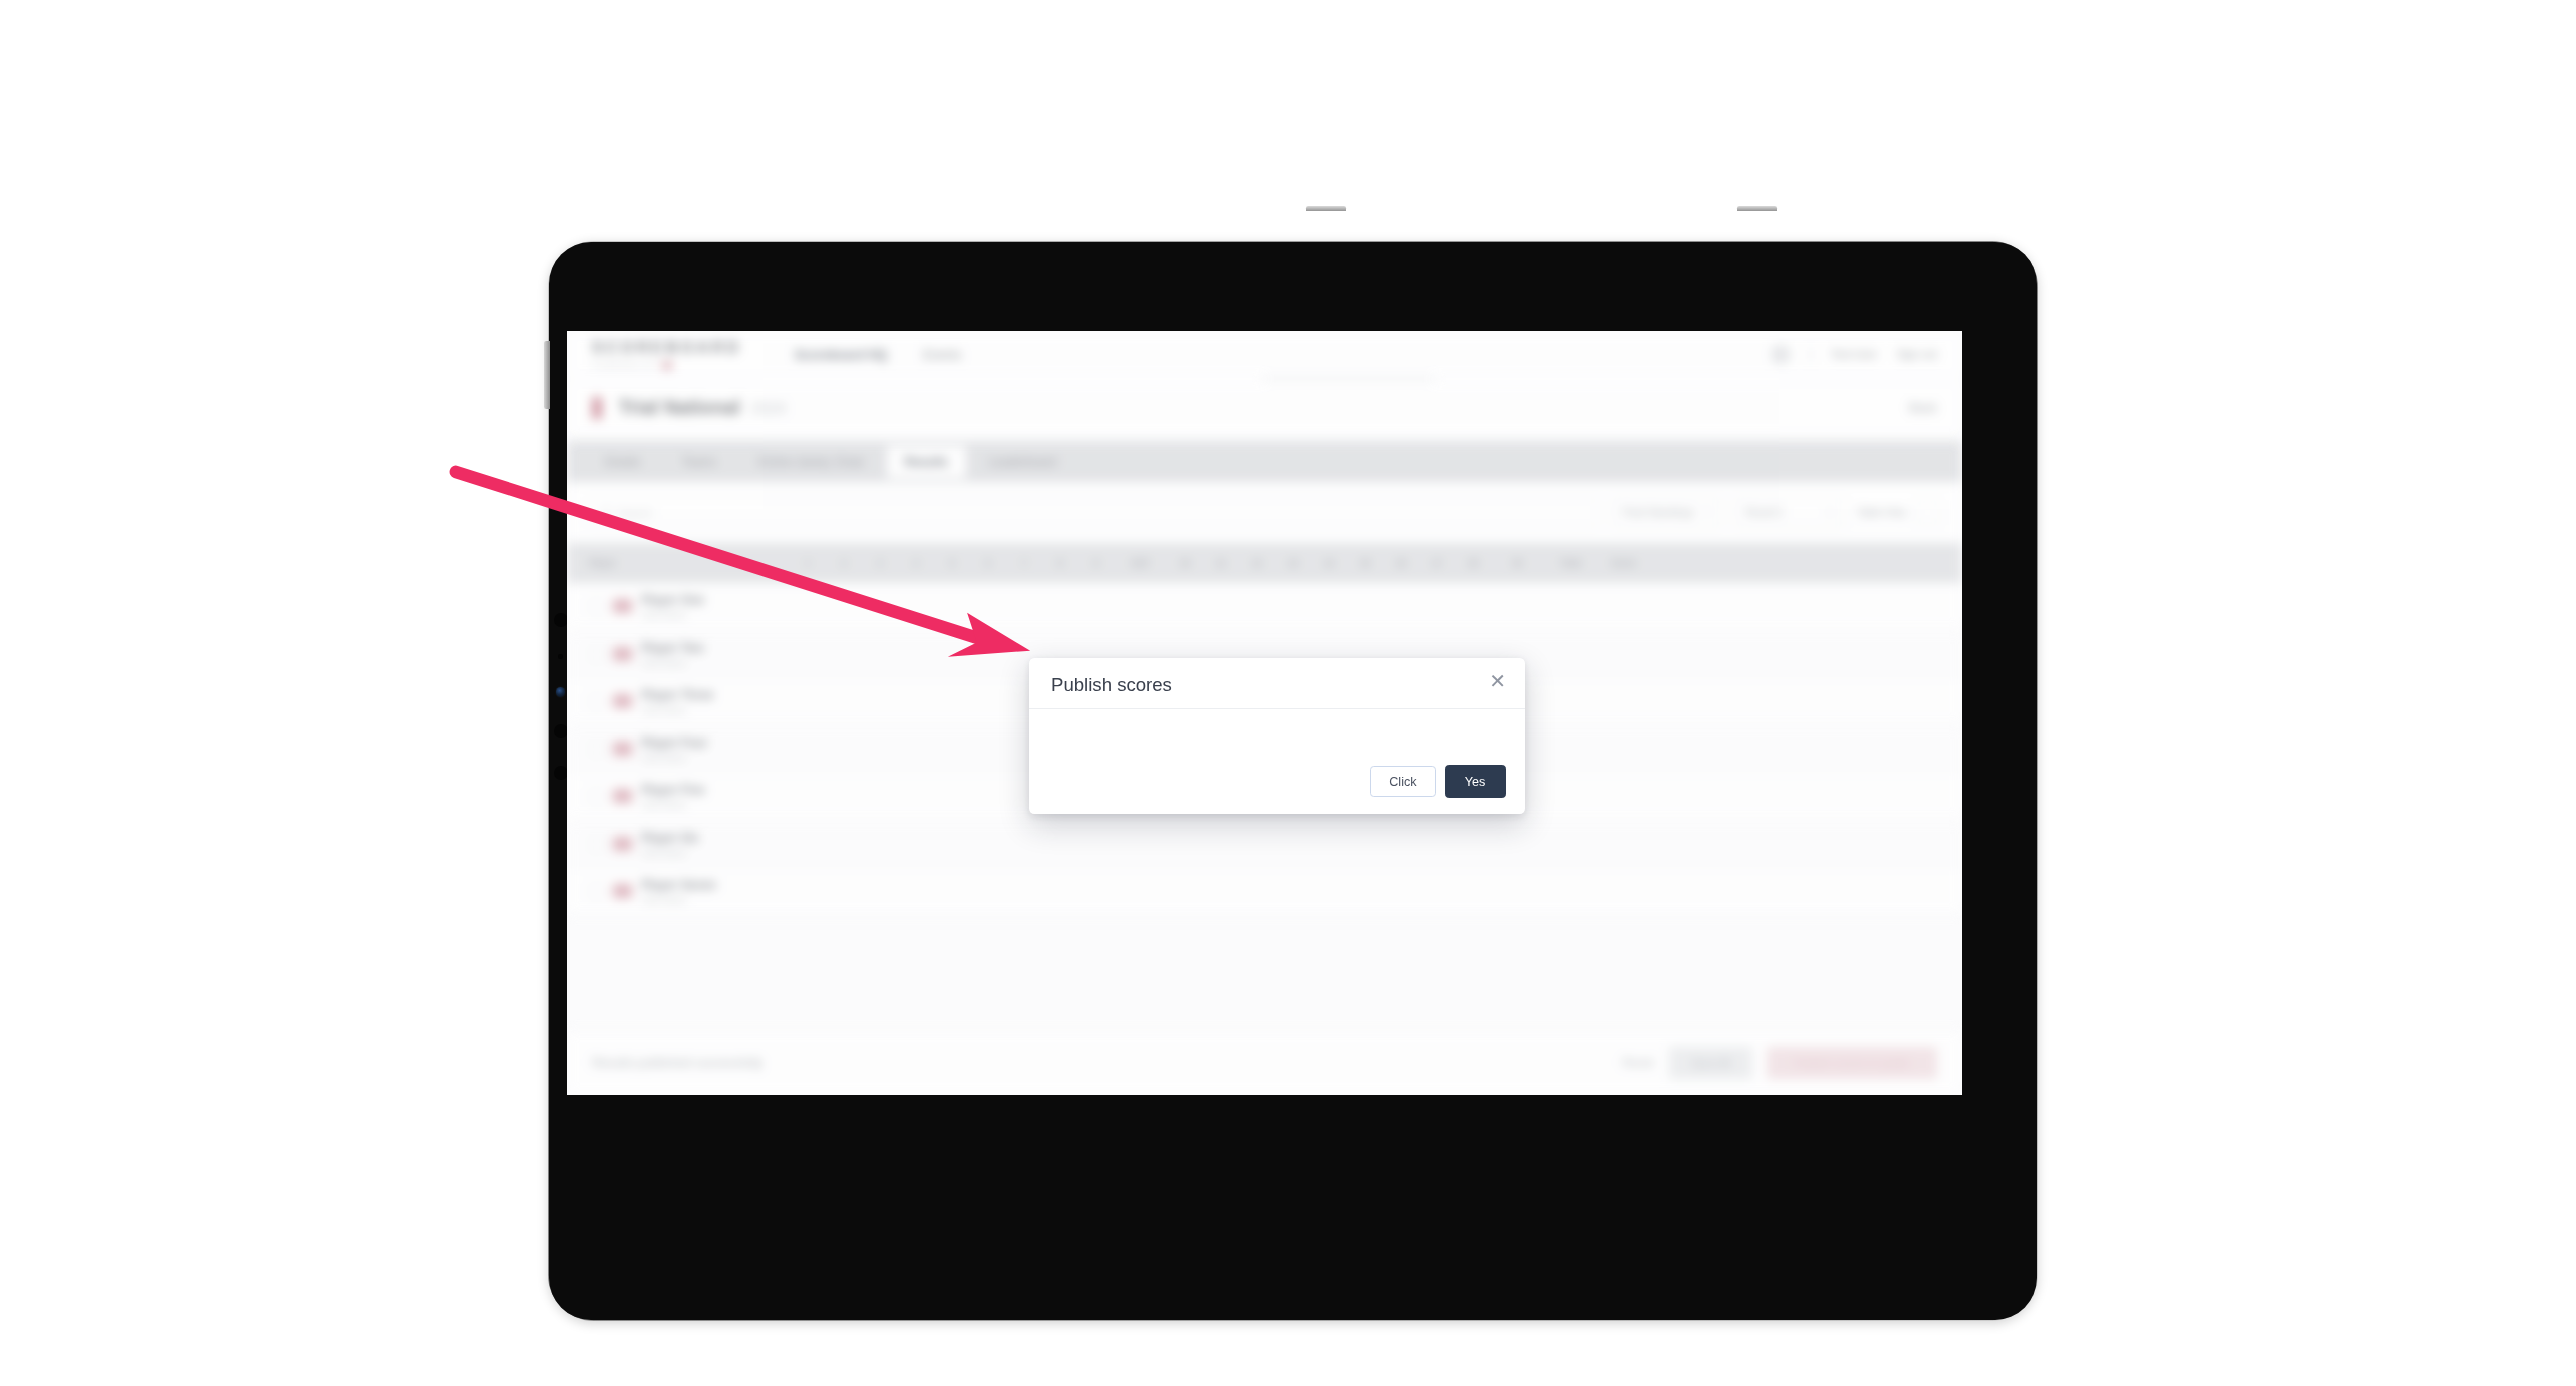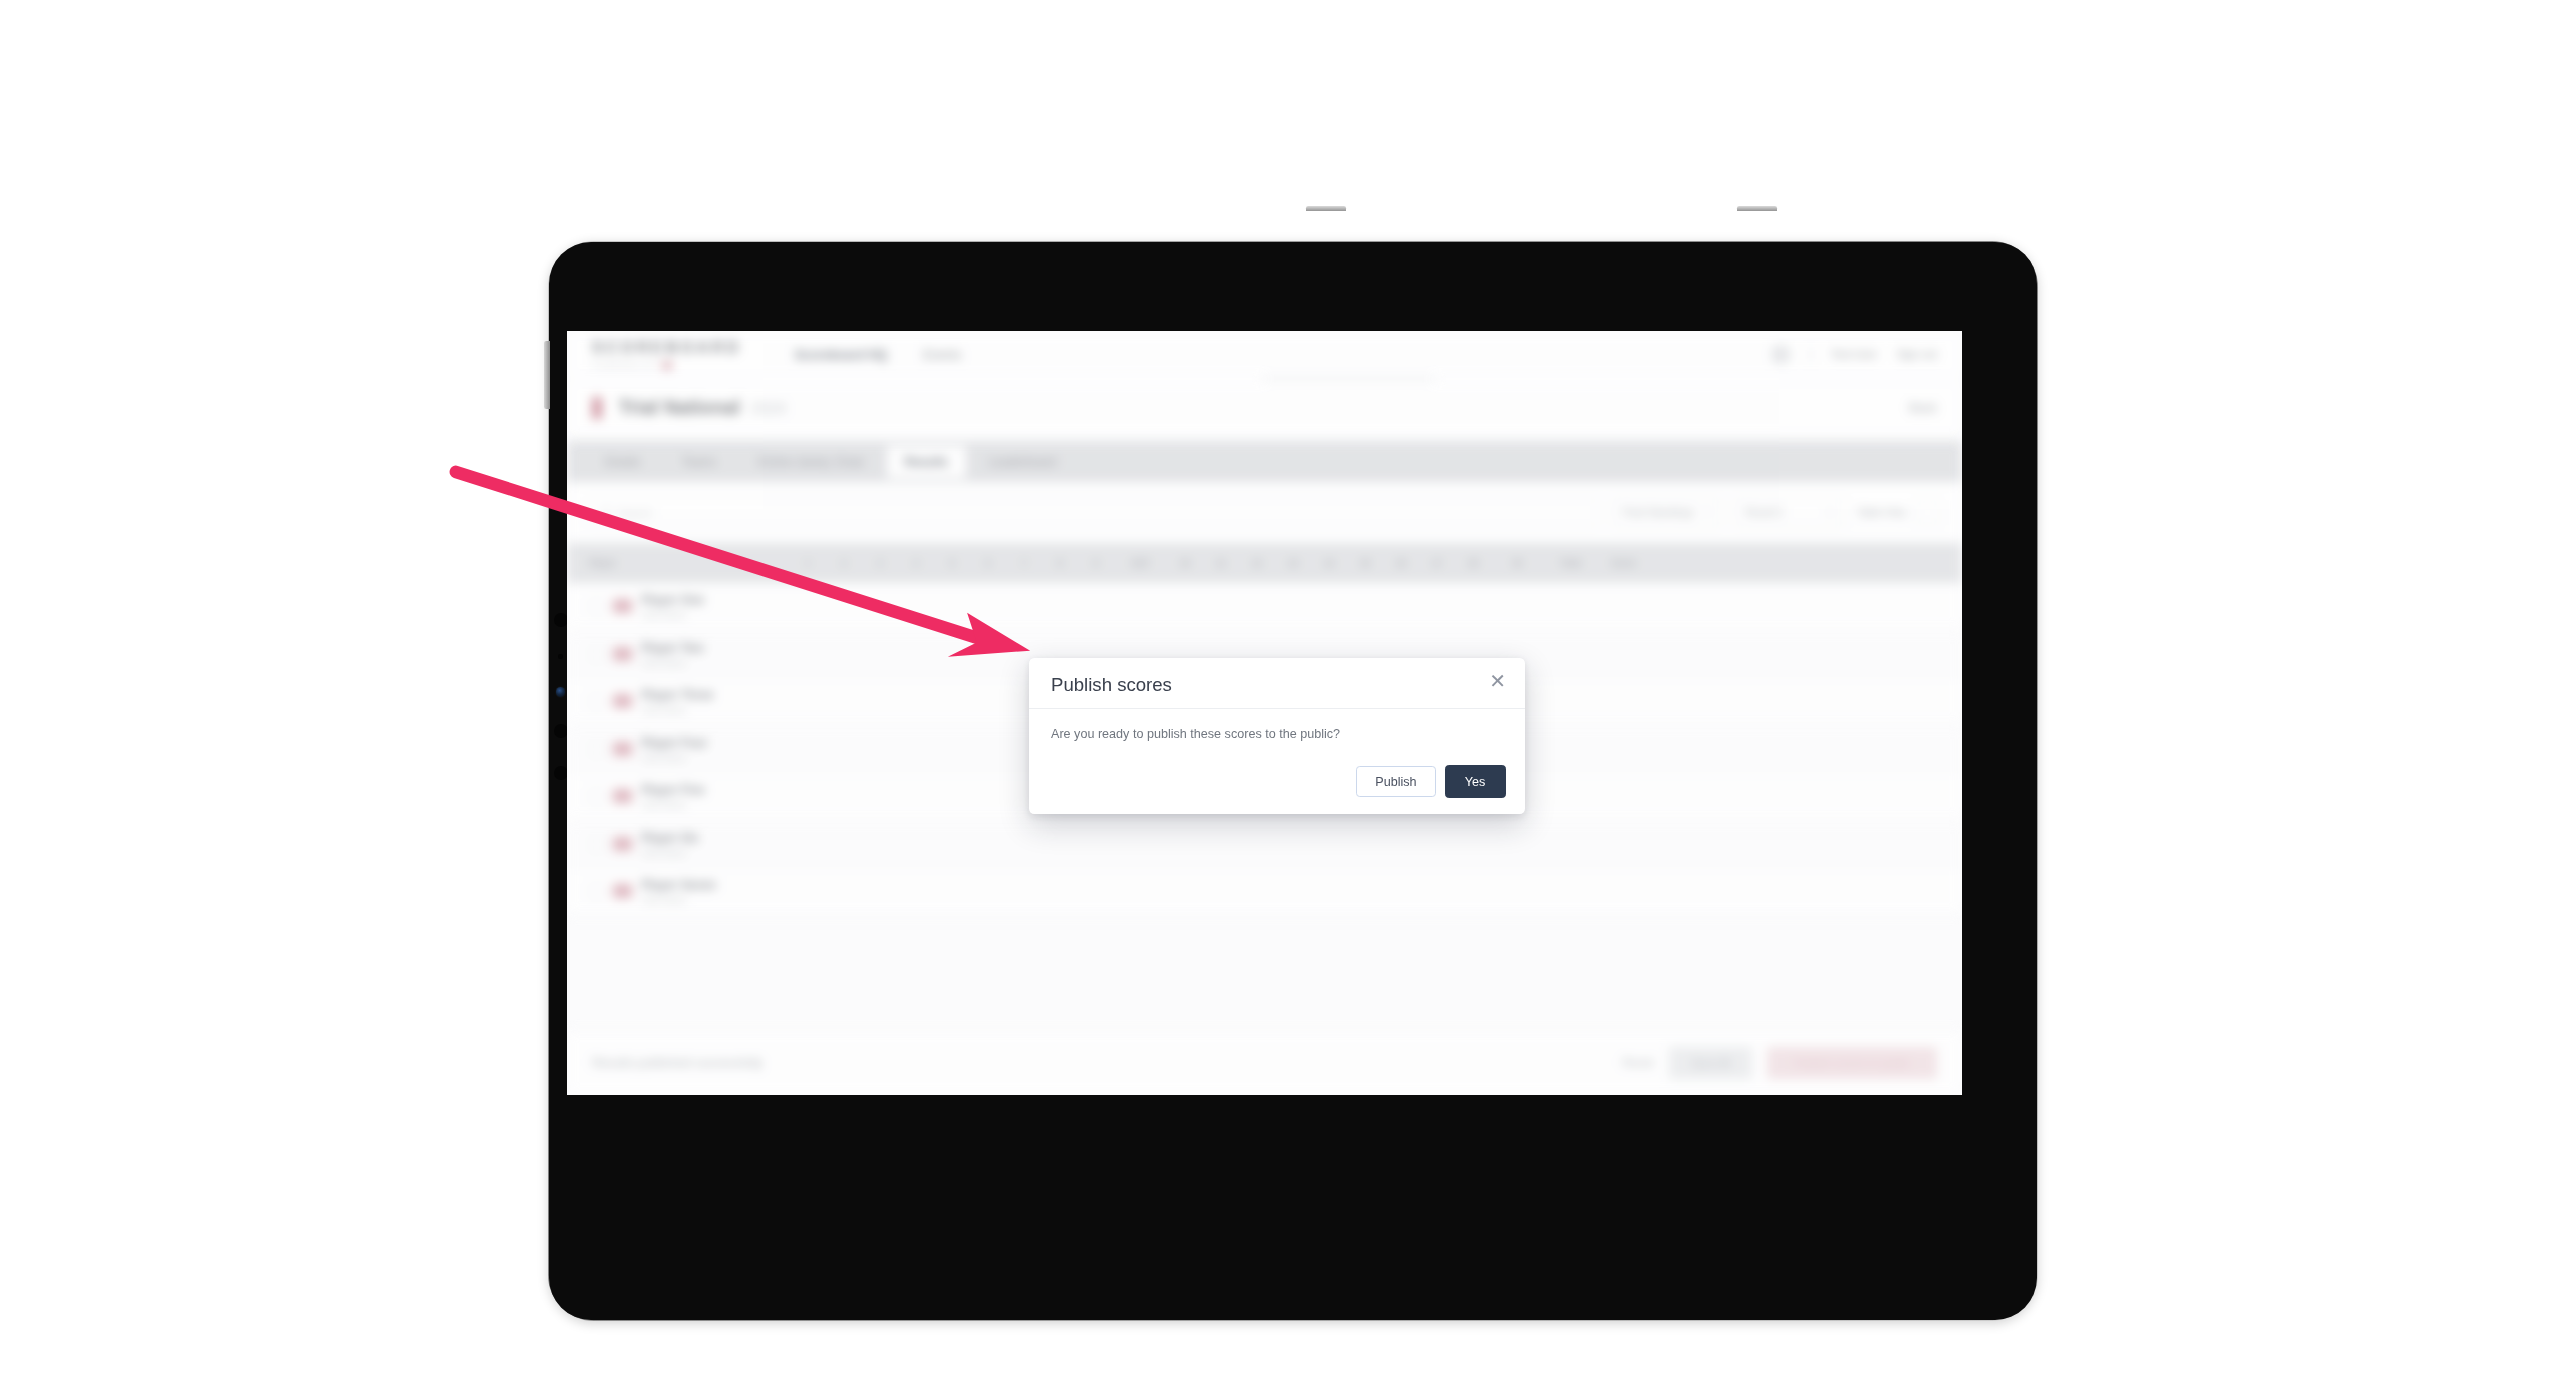--- a/index.html
+++ b/index.html
@@ -623,23 +623,22 @@
             </div>
           </div>
 
         </div>
 
         <div id="modal">
           <div class="modal-head">
             <span class="modal-title">Publish scores</span>
             <span class="modal-close">✕</span>
           </div>
-          <div class="modal-body">Are you ready to publish these scores to the public?</div>
           <div class="modal-foot">
-            <button class="btn-cancel">Publish</button>
+            <button class="btn-cancel">Click</button>
             <button class="btn-yes">Yes</button>
           </div>
         </div>
 
       </div>
     </div>
   </div>
 
   <svg id="arrow-layer" viewBox="0 0 3471 1868">
     <g>

